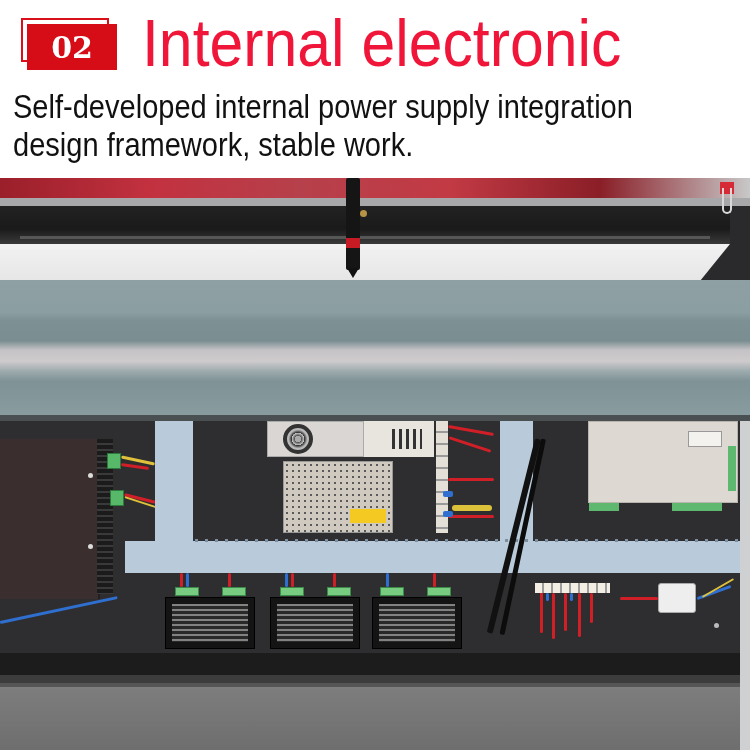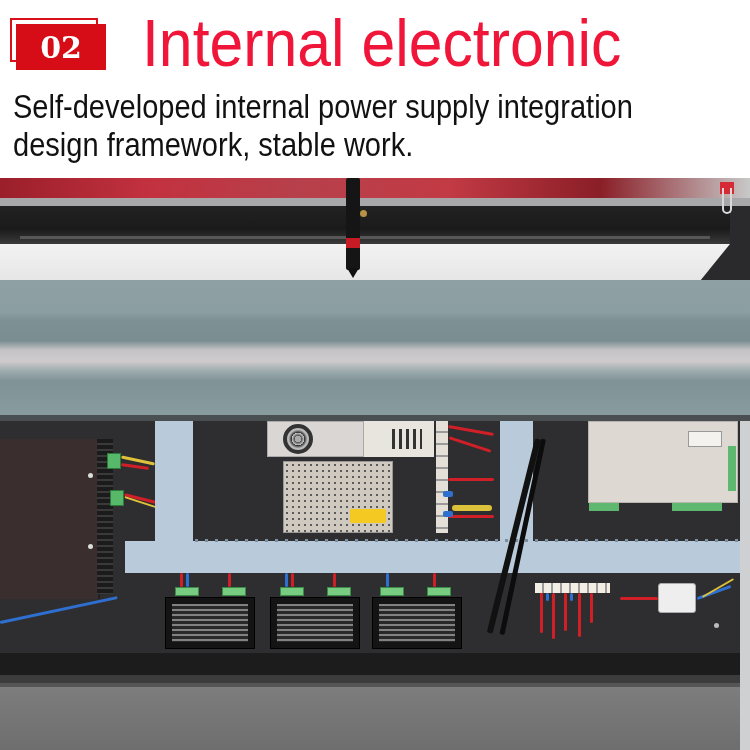--- a/index.html
+++ b/index.html
@@ -1,21 +1,21 @@
 <!DOCTYPE html>
 <html><head>
 <meta charset="utf-8">
 <style>
   * { margin:0; padding:0; box-sizing:border-box; }
   html, body { width:750px; height:750px; overflow:hidden; background:#ffffff; }
   body { position:relative; font-family:"DejaVu Sans", sans-serif; }
 
   
   .header { position:absolute; left:0; top:0; width:750px; height:178px; background:#fff; }
-  .badge { position:absolute; left:8px; top:16px; width:100px; height:55px; }
+  .badge { position:absolute; left:19px; top:16px; width:100px; height:55px; }
   .badge-back { position:absolute; left:2px; top:2px; width:88px; height:44px;
                 border:2px solid #d9101a; background:#fff; }
   .badge-front { position:absolute; left:8px; top:8px; width:90px; height:46px;
                  background:#d60d16; display:flex; align-items:center; justify-content:center;
                  color:#fff; font-family:"DejaVu Serif", serif; font-weight:bold; font-size:30px; }
   .title { position:absolute; left:142px; top:4px; font-family:"Liberation Sans", sans-serif;
            font-size:66px; color:#f0163a; letter-spacing:0px; line-height:78px; white-space:nowrap;
            transform:scaleX(0.92); transform-origin:left top; }
   .subtitle { position:absolute; left:13px; top:88px; width:740px; font-family:"Liberation Sans", sans-serif;
               font-size:33px; line-height:38px; color:#111; transform:scaleX(0.88); transform-origin:left top;

